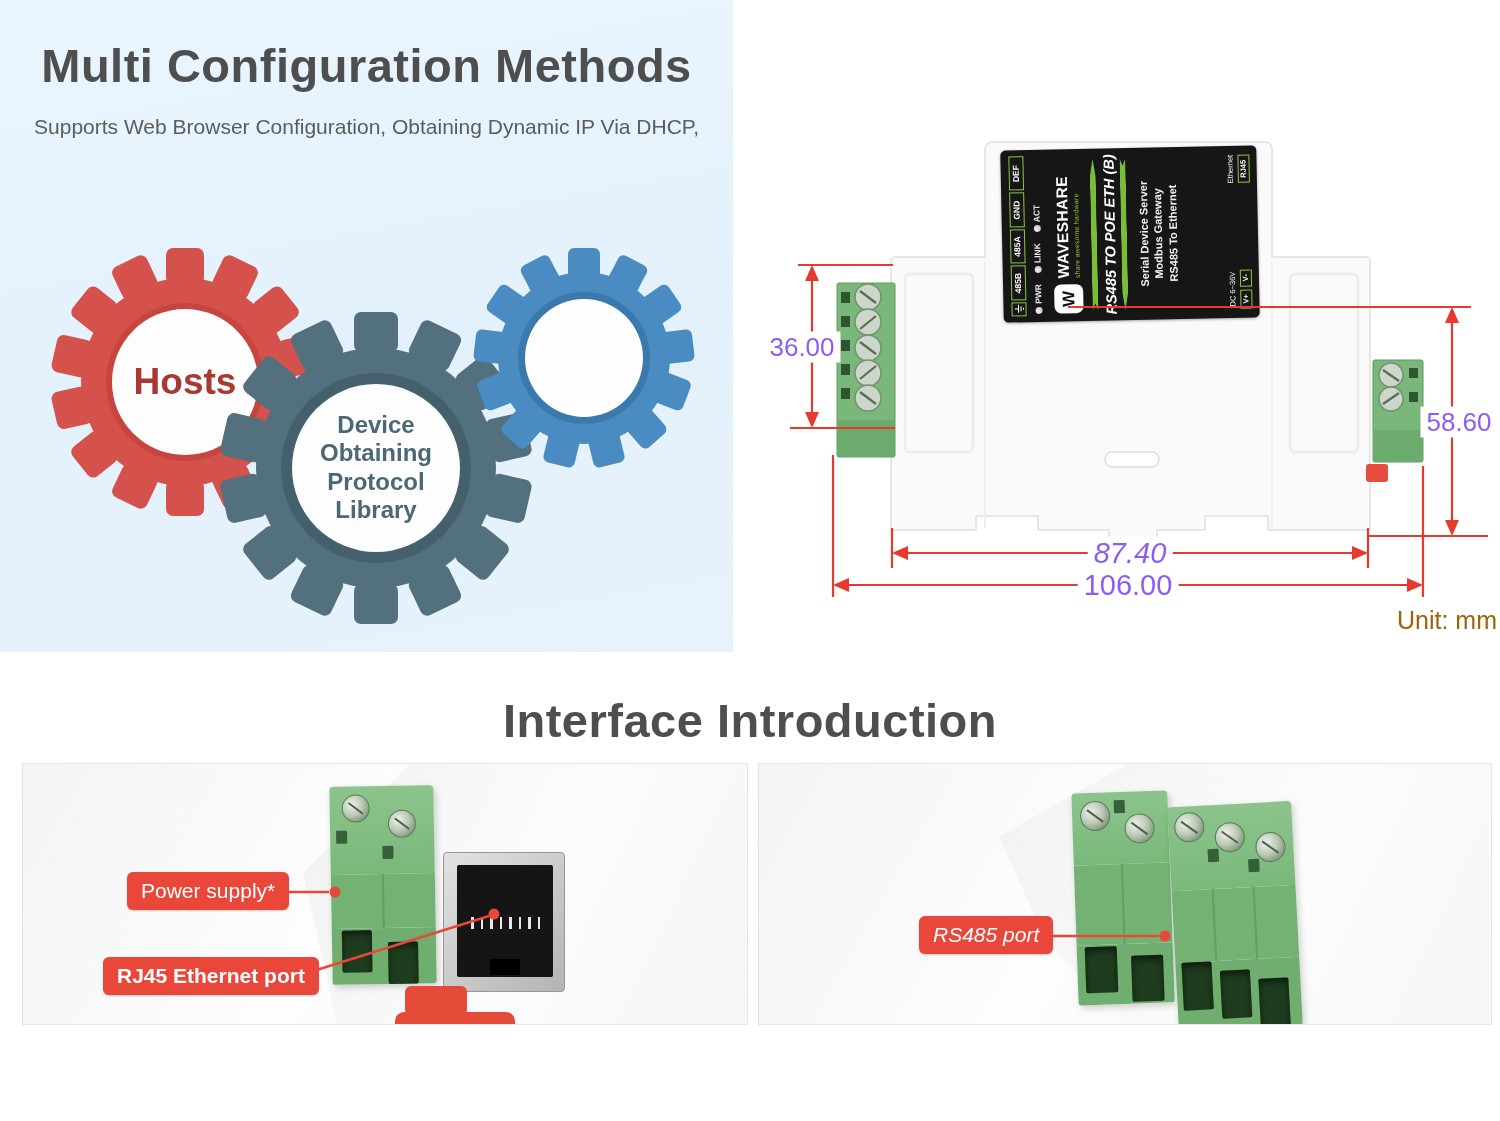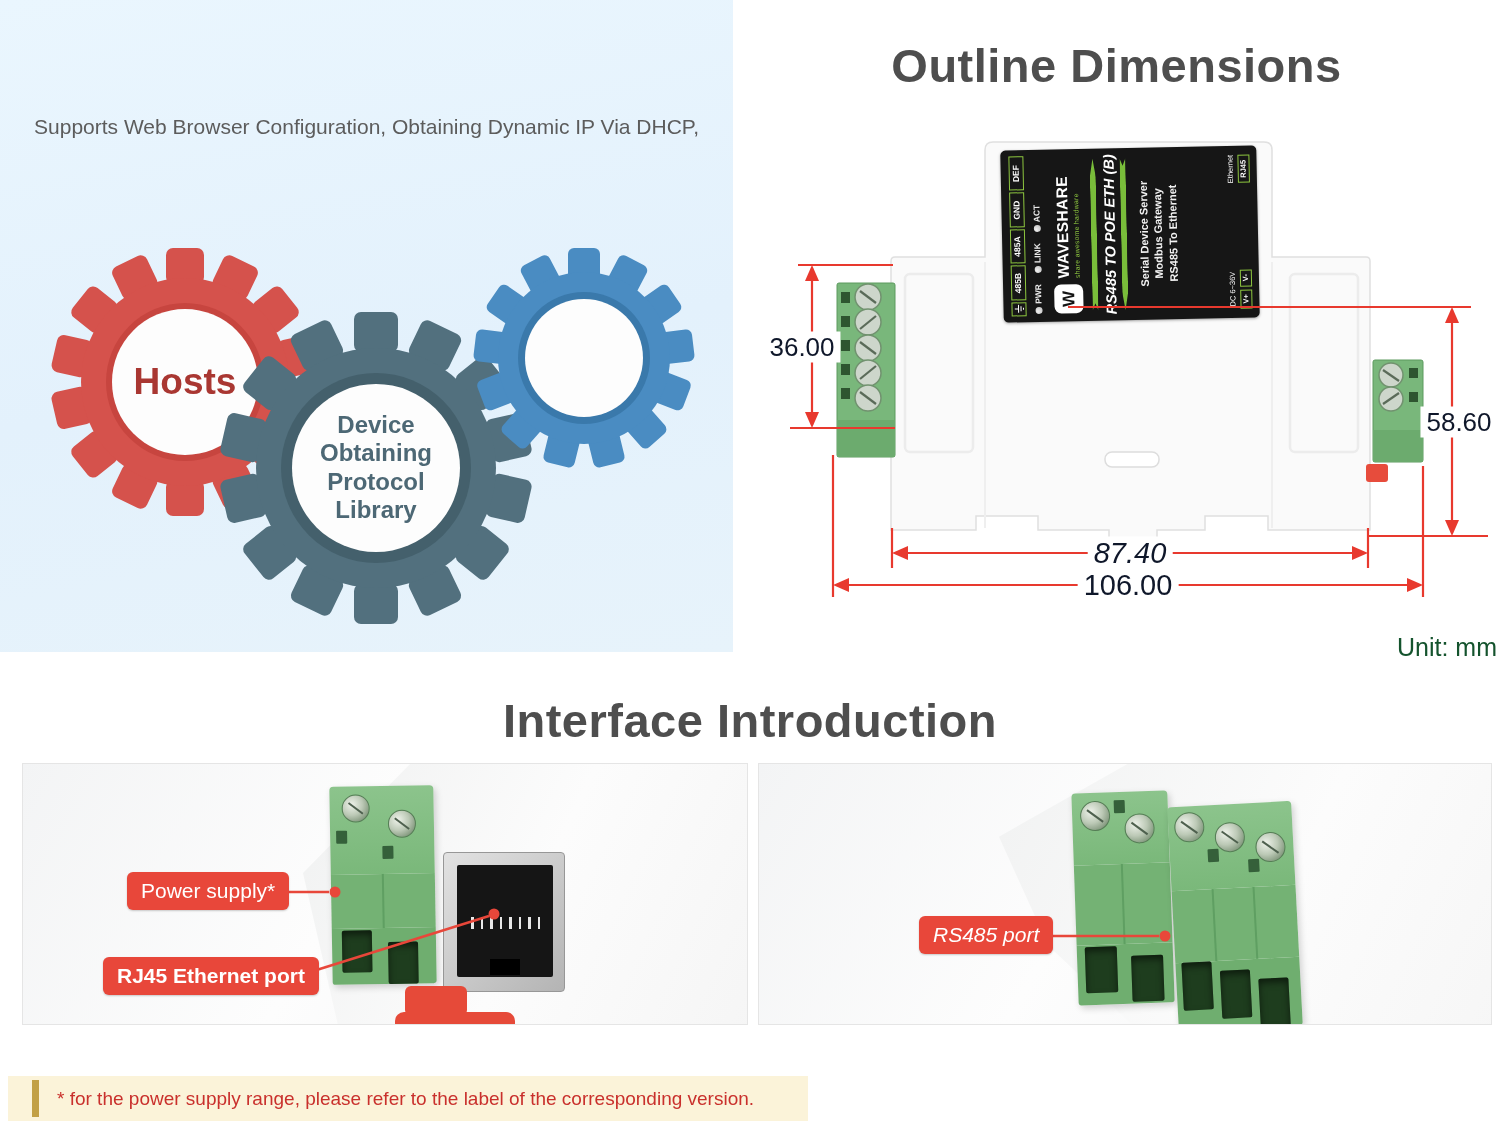--- a/index.html
+++ b/index.html
@@ -23,24 +23,24 @@
   .gear-red .gear-label { font-size:37px; color:#a93732; }
   .gear-slate .gear-label { font-size:24px; color:#4d6875; line-height:1.18; }
   .gear-blue .gear-label { font-size:28px; color:#3c7cb3; line-height:1.15; }
 
   
   .outline { position:absolute; left:733px; top:0; width:767px; height:670px; }
   .out-title { position:absolute; left:0; top:38px; width:767px; text-align:center;
     font-size:47px; color:#4e4e4e; letter-spacing:.5px; }
   .outline svg.devsvg, .outline svg.dimsvg { position:absolute; left:0; top:0; }
   .dim-num { position:absolute; transform:translate(-50%,-50%); background:#fff;
-    color:#0f172a; padding:0 6px; white-space:nowrap; }
+    color:#8b5cf6; padding:0 6px; white-space:nowrap; }
   .dim-26 { font-size:26px; }
   .dim-29 { font-size:29px; }
-  .unit-txt { position:absolute; transform:translate(-50%,-50%); color:#14532d; font-size:25px; white-space:nowrap;margin-top:27px; }
+  .unit-txt { position:absolute; transform:translate(-50%,-50%); color:#a16207; font-size:25px; white-space:nowrap; }
 
   
   .dev-label { position:absolute; left:269px; top:148px; width:256px; height:172px;
     background:#161616; border-radius:5px; transform:rotate(-1.2deg); box-shadow:0 1px 3px rgba(0,0,0,.35); }
   .dev-label-inner { position:absolute; left:42px; top:-42px; width:172px; height:256px;
     transform:rotate(-90deg); padding:8px 6px 7px 6px; display:flex; flex-direction:column; }
   .term-row { display:flex; gap:2px; }
   .term-box { border:1px solid #8dc63f; color:#fff; font-size:8.5px; font-weight:bold;
     text-align:center; padding:1.5px 0; flex:1; line-height:1; }
   .term-box.gnd { flex:0 0 14px; display:flex; align-items:center; justify-content:center; }
@@ -113,20 +113,21 @@
   .footnote { position:absolute; left:8px; top:1076px; width:800px; height:45px; background:#fbf3d9; }
   .fn-bar { position:absolute; left:24px; top:4px; width:7px; height:37px; background:#c2a045; }
   .fn-text { position:absolute; left:49px; top:12px; font-size:19px; color:#c9302c; }
 </style>
 </head>
 <body>
 
 <div class="page">
 
   <section class="blue-panel">
+    <h1 class="cfg-title">Multi Configuration Methods</h1>
     <p class="cfg-sub l1">Supports Web Browser Configuration, Obtaining Dynamic IP Via DHCP,</p>
 
     <div class="gear gear-red" style="left:35px; top:232px; width:300px; height:300px;">
       <svg width="300" height="300">
         <g fill="#d5524c">
           <rect x="131" y="16" width="38" height="36" rx="7" transform="rotate(0 150 150)"></rect>
           <rect x="131" y="16" width="38" height="36" rx="7" transform="rotate(25.7 150 150)"></rect>
           <rect x="131" y="16" width="38" height="36" rx="7" transform="rotate(51.4 150 150)"></rect>
           <rect x="131" y="16" width="38" height="36" rx="7" transform="rotate(77.1 150 150)"></rect>
           <rect x="131" y="16" width="38" height="36" rx="7" transform="rotate(102.9 150 150)"></rect>
@@ -195,21 +196,20 @@
           <rect x="104" y="10" width="32" height="32" rx="6" transform="rotate(332.3 120 120)"></rect>
           <circle cx="120" cy="120" r="86"></circle>
         </g>
         <circle cx="120" cy="120" r="66" fill="#3a79ab"></circle>
         <circle cx="120" cy="120" r="59" fill="#fdfdfd"></circle>
       </svg>
     </div>
   </section>
 
   <section class="outline">
-    <h1 class="out-title">Outline Dimensions</h1>
 
     <svg class="devsvg" width="767" height="670">
       <path d="M158 530 L158 261 Q158 257 162 257 L252 257 L252 150 Q252 142 260 142 L531 142 Q539 142 539 150
            L539 257 L633 257 Q637 257 637 261 L637 530 L535 530 L535 516 L472 516 L472 530 L424 530 L424 543
            L376 543 L376 530 L305 530 L305 516 L243 516 L243 530 Z" fill="#fafafa" stroke="#e0e0e0" stroke-width="1.5"></path>
       <rect x="172" y="274" width="68" height="178" rx="5" fill="none" stroke="#ececec" stroke-width="2.5"></rect>
       <rect x="557" y="274" width="68" height="178" rx="5" fill="none" stroke="#ececec" stroke-width="2.5"></rect>
       <line x1="252" y1="262" x2="252" y2="528" stroke="#efefef" stroke-width="2"></line>
       <line x1="539" y1="262" x2="539" y2="528" stroke="#efefef" stroke-width="2"></line>
       <rect x="372" y="452" width="54" height="15" rx="7" fill="#ffffff" stroke="#dddddd" stroke-width="1.5"></rect>
@@ -433,18 +433,14 @@
       </div>
     </div>
 
     <svg class="co-lines" width="734" height="303">
       <line x1="274" y1="172" x2="400" y2="172" stroke="#e8473a" stroke-width="2.5"></line>
       <circle cx="406" cy="172" r="5.5" fill="#e8473a"></circle>
     </svg>
     <div class="callout" style="left:160px; top:152px;font-style:italic;">RS485 port</div>
   </div>
 
-  <div class="footnote">
-    <span class="fn-bar"></span>
-    <span class="fn-text">* for the power supply range, please refer to the label of the corresponding version.</span>
-  </div>
 
 </div>
 
 </body></html>

